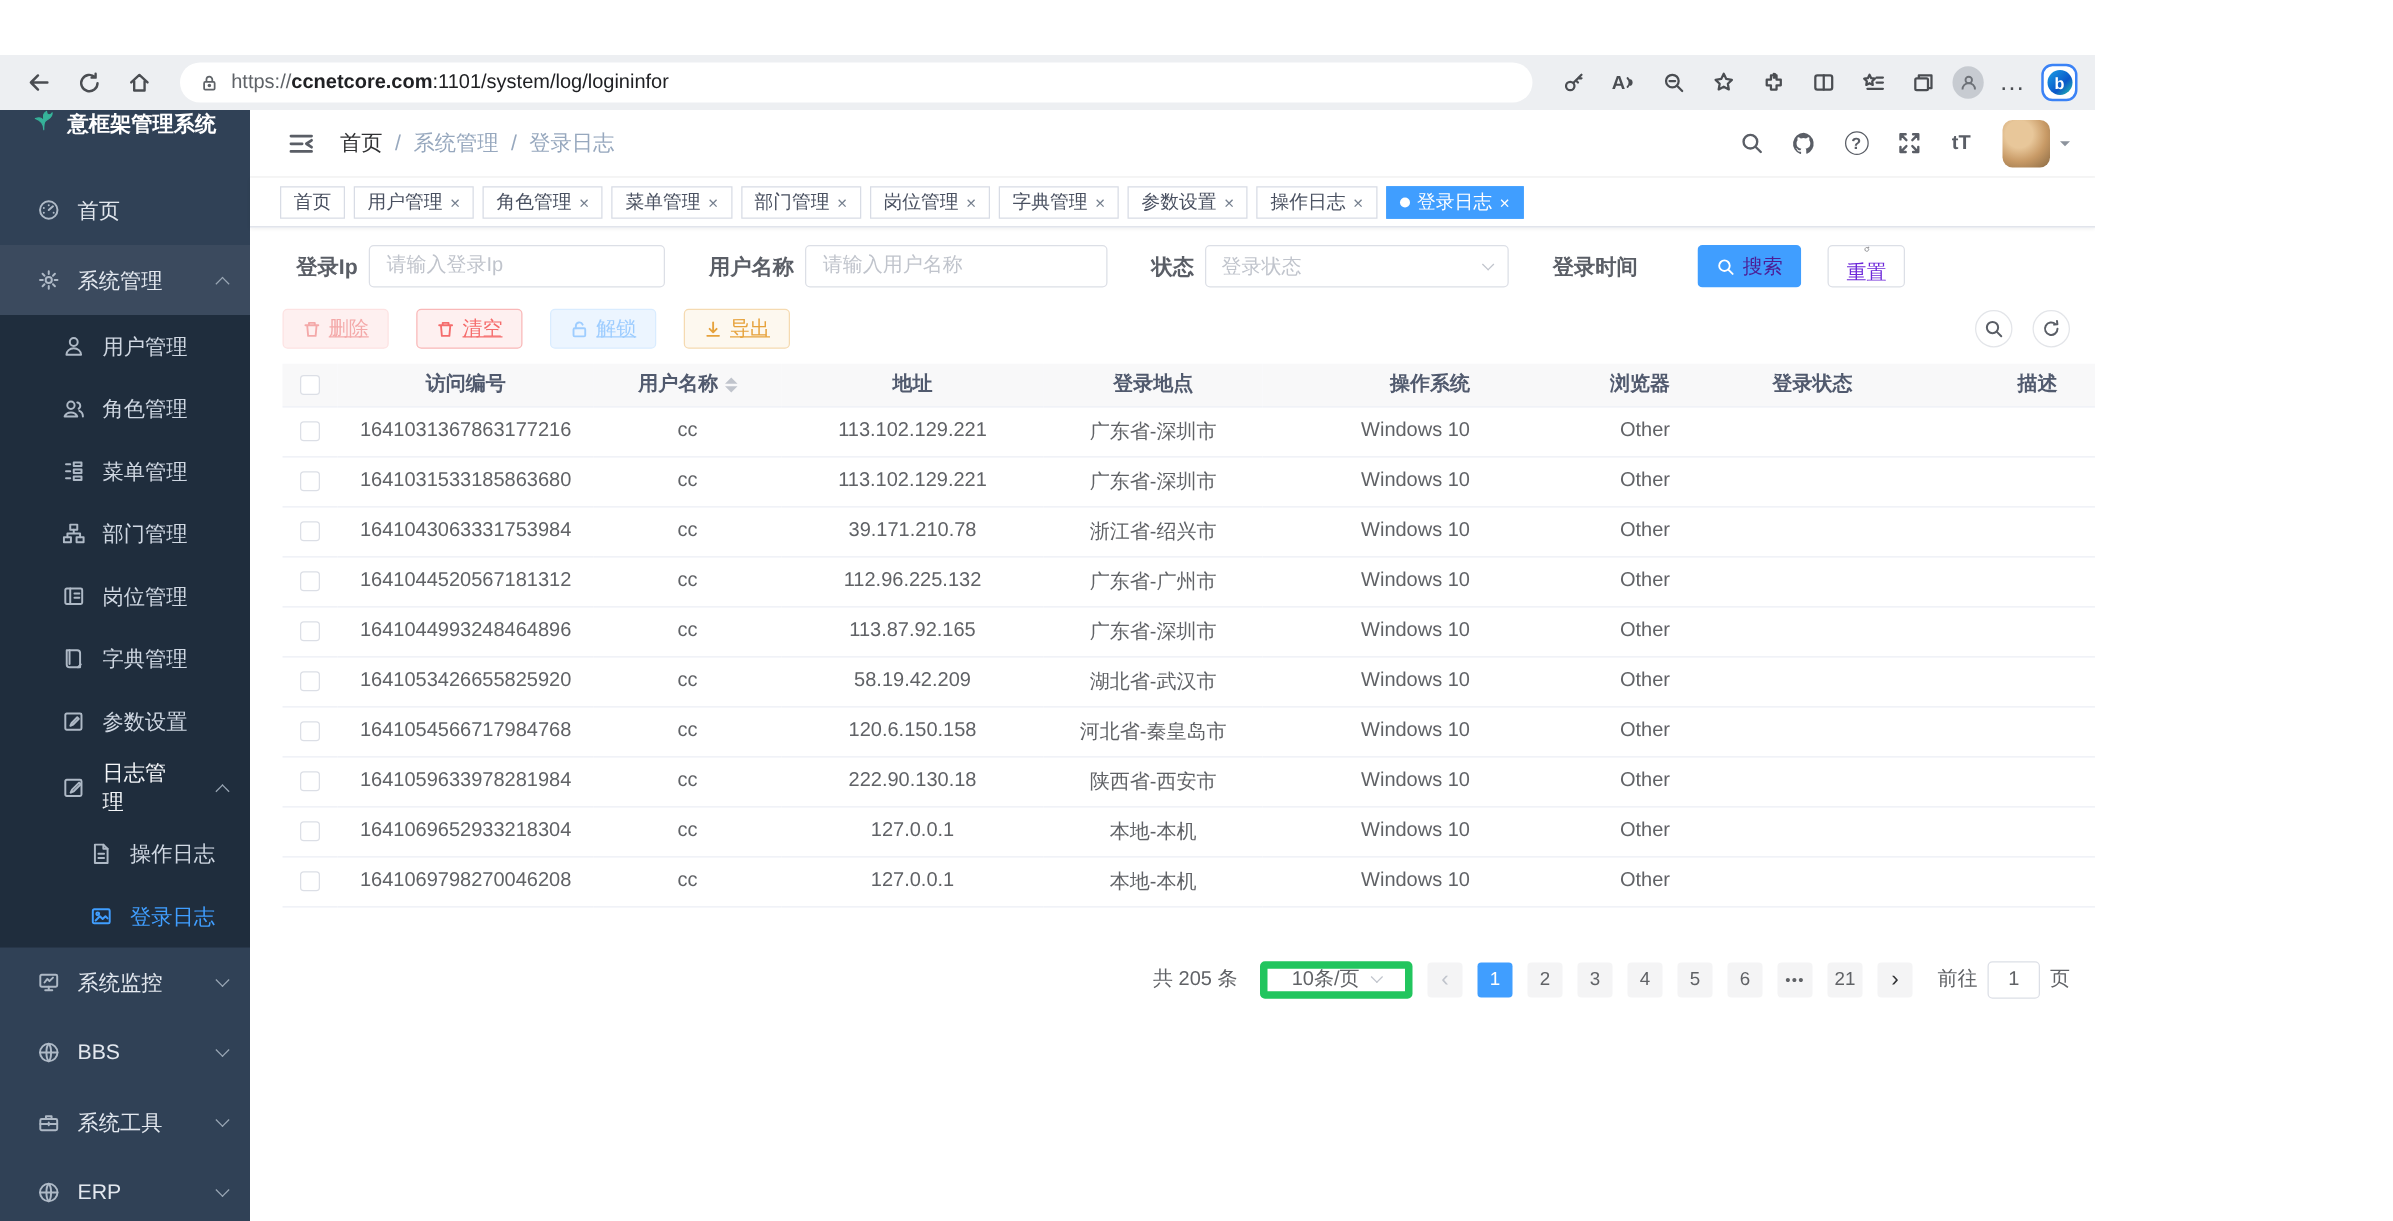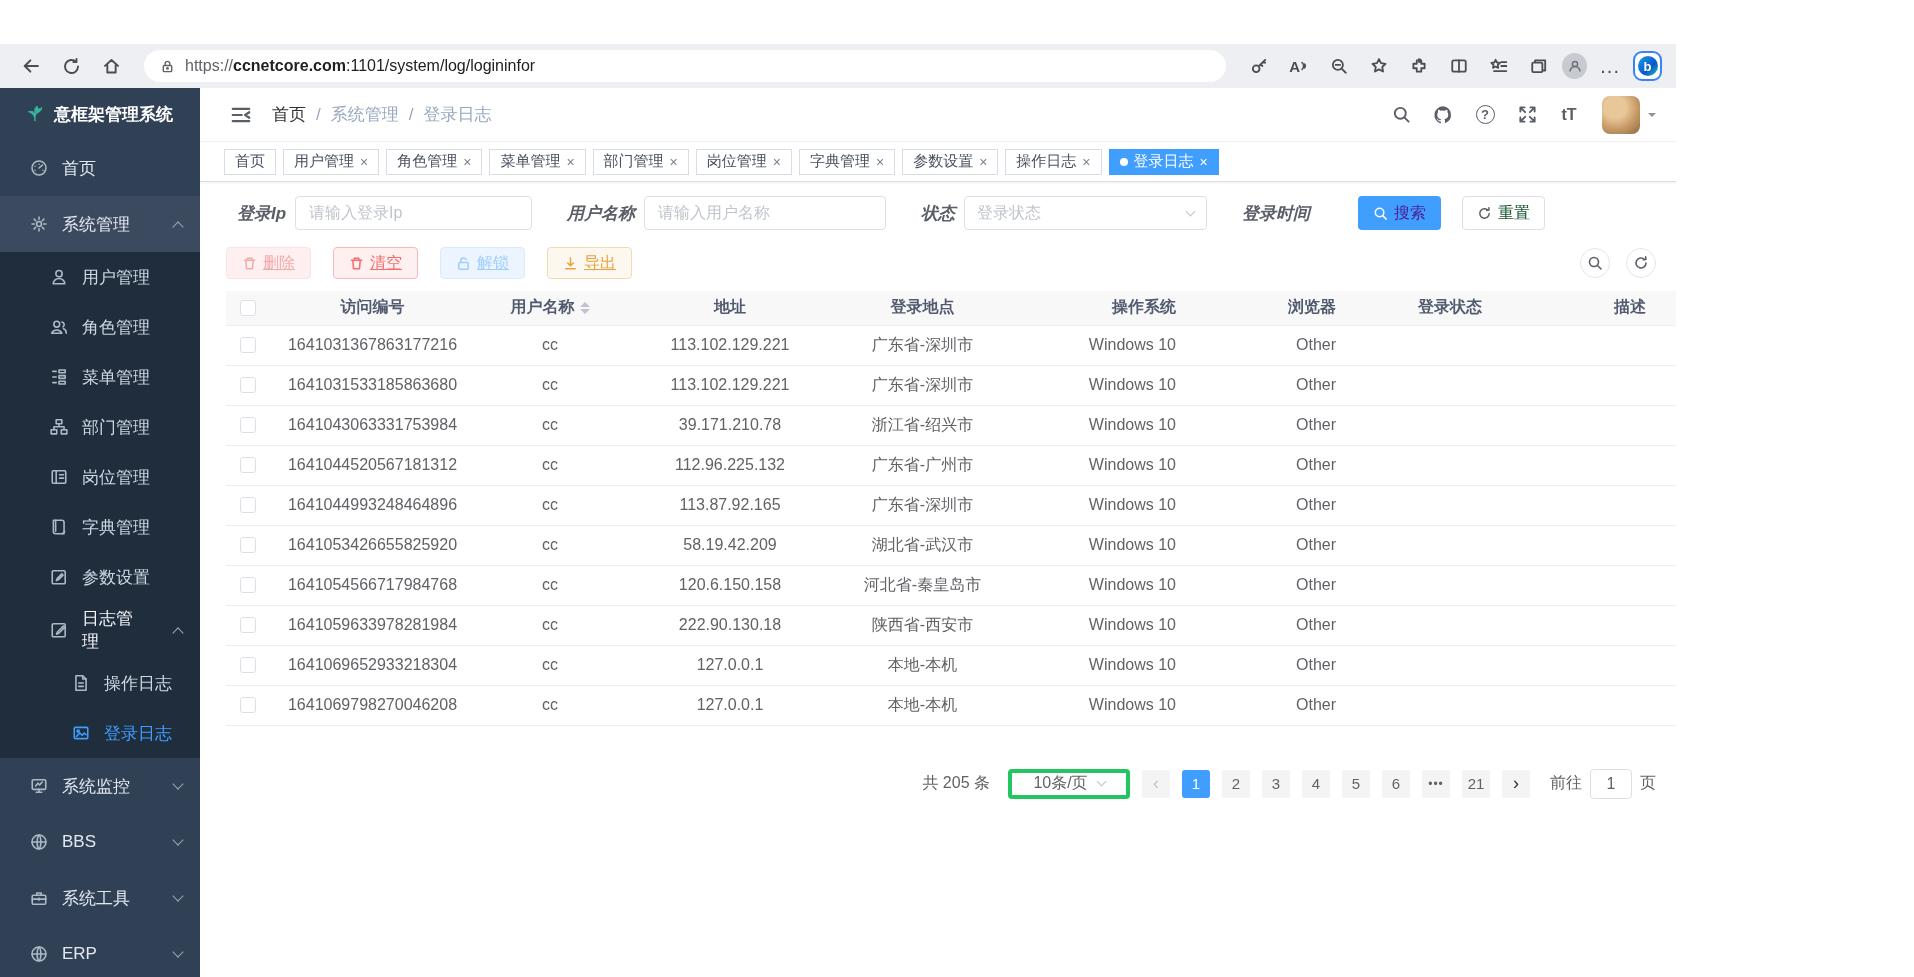--- a/index.html
+++ b/index.html
@@ -18,21 +18,21 @@
   .bdots { font-size:20px; color:#4a4d52; letter-spacing:1px; }
   .b-avatar { width:26px; height:26px; border-radius:50%; background:#c7cbd1; display:flex; align-items:center; justify-content:center; }
   .copilot { width:30px; height:30px; border:2px solid #3b82f6; border-radius:9px; display:flex; align-items:center; justify-content:center; background:#fff; }
   .copilot .cp-core { width:20px; height:20px; border-radius:50%; background:linear-gradient(135deg,#19a1e6,#0b57c9 60%,#25c6aa); color:#fff; font-weight:700; font-size:13px; display:flex; align-items:center; justify-content:center; }
 
   
   .app { display:flex; height:933px; }
 
   
   .sidebar { width:200px; background:#304156; color:#dfe4eb; flex:0 0 auto; overflow:hidden; }
-  .logo-row { height:52px; display:flex; align-items:center; gap:10px; padding:0 0 0 26px; }
+  .logo-row { height:52px; display:flex; gap:10px; padding:0 0 0 26px; }
   .logo-row .logo-text { color:#fff; font-weight:700; font-size:17px; }
   .s-item { height:56px; display:flex; align-items:center; gap:14px; padding:0 18px 0 30px; font-size:17px; color:#e3e8ef; cursor:pointer; position:relative; }
   .s-item.lv2 { height:50px; padding-left:50px; color:#cfd7e2; }
   .s-item.lv3 { height:50px; padding-left:72px; color:#cfd7e2; }
   .s-item.parent-open { background:#3b4a5e; }
   .submenu { background:#1f2d3d; }
   .s-item.active { color:#409EFF; }
   .s-item .grow { flex:1; }
   .si { width:18px; height:18px; flex:0 0 auto; }
   .si svg { width:18px; height:18px; stroke:currentColor; fill:none; stroke-width:1.4; stroke-linecap:round; stroke-linejoin:round; }
@@ -64,34 +64,34 @@
   .tab { height:26px; display:flex; align-items:center; gap:6px; padding:0 10px; border:1px solid #d8dce5; background:#fff; color:#495060; font-size:15px; cursor:pointer; white-space:nowrap; }
   .tab .x { font-size:14px; color:#76808f; }
   .tab.active { background:#409EFF; border-color:#409EFF; color:#fff; }
   .tab.active .x { color:#fff; }
   .tab.active::before { content:""; width:8px; height:8px; border-radius:50%; background:#fff; display:inline-block; }
 
   
   .content { padding:14px 20px 0 26px; flex:1; display:flex; flex-direction:column; }
 
   .filter-row { display:flex; align-items:center; padding-left:11px; height:34px; }
-  .f-label { font-size:17px; font-weight:700; color:#5a5e66; white-space:nowrap; margin-right:9px;font-style:italic; }
+  .f-label { font-size:17px; font-weight:700; color:#5a5e66; white-space:nowrap; margin-right:9px; }
   .f-input { height:34px; border:1px solid #dcdfe6; border-radius:4px; font-size:16px; color:#606266; padding:0 13px; font-family:"Liberation Sans", sans-serif; }
   .f-input::placeholder { color:#c0c4cc; }
   .gap { width:35px; flex:0 0 auto; }
   .f-select { width:243px; height:34px; border:1px solid #dcdfe6; border-radius:4px; display:flex; align-items:center; padding:0 12px; color:#c0c4cc; font-size:16px; }
   .f-select .grow, .f-date .grow { flex:1; }
   .f-select .chev { border-color:#c0c4cc; width:7px; height:7px; }
   .f-date { width:228px; height:34px; border:1px solid #dcdfe6; border-radius:4px; display:flex; align-items:center; gap:8px; padding:0 10px; color:#c0c4cc; font-size:16px; }
   .f-date svg { stroke:#c0c4cc; fill:none; stroke-width:1.4; }
   .btn { height:34px; border-radius:4px; display:inline-flex; align-items:center; justify-content:center; gap:6px; font-size:16px; padding:0 14px; cursor:pointer; border:1px solid transparent; white-space:nowrap; }
   .btn svg { width:15px; height:15px; fill:none; stroke-width:1.6; stroke-linecap:round; stroke-linejoin:round; }
   .btn-search { background:#409EFF; color:#4c1d95; margin-left:39px; }
   .btn-search svg { stroke:#fff; }
-  .btn-reset { background:#fff; border-color:#dcdfe6; color:#14532d; margin-left:21px; }
+  .btn-reset { background:#fff; border-color:#dcdfe6; color:#6d28d9; margin-left:21px;flex-direction:column; }
   .btn-reset svg { stroke:#606266; }
 
   .toolbar { display:flex; align-items:center; gap:22px; margin-top:17px; height:32px; }
   .btn.tb { height:32px; padding:0 15px; font-size:16px;text-decoration:underline; }
   .btn-del { background:#fef0f0; border-color:#fde2e2; color:#f4a9a9; }
   .btn-del svg { stroke:#f4a9a9; }
   .btn-clear { background:#fef0f0; border-color:#f9b8b8; color:#f56c6c; }
   .btn-clear svg { stroke:#f56c6c; }
   .btn-unlock { background:#ecf5ff; border-color:#d9ecff; color:#9ecdff; }
   .btn-unlock svg { stroke:#9ecdff; }
@@ -109,21 +109,21 @@
   .checkbox { width:16px; height:16px; border:1px solid #dcdfe6; border-radius:3px; background:#fff; margin:0 auto; }
   .sort { display:inline-flex; flex-direction:column; gap:2px; margin-left:5px; vertical-align:middle; }
   .sort i { display:block; width:0; height:0; border:5px solid transparent; }
   .sort .up { border-bottom-color:#c0c4cc; border-top-width:0; }
   .sort .dn { border-top-color:#c0c4cc; border-bottom-width:0; }
   .sort .dn.on { border-top-color:#409EFF; }
 
   
   .pager { display:flex; align-items:center; justify-content:flex-end; gap:12px; margin-top:43px; font-size:16px; color:#606266; }
   .pg-total { margin-right:6px; }
-  .pg-size { width:122px; height:30px; border:4px solid #22c55e; border-radius:4px; display:flex; align-items:center; justify-content:center; gap:10px; color:#606266; }
+  .pg-size { width:122px; height:30px; border:6px solid #22c55e; border-radius:4px; display:flex; align-items:center; justify-content:center; gap:10px; color:#606266; }
   .pg-size .chev { border-color:#c0c4cc; width:7px; height:7px; }
   .pg-btn { min-width:28px; height:28px; padding:0 4px; background:#f4f4f5; border-radius:3px; display:flex; align-items:center; justify-content:center; color:#606266; font-size:15px; cursor:pointer; }
   .pg-btn.arrow-prev { color:#c0c4cc; font-size:18px; }
   .pg-btn.arrow-next { color:#303133; font-size:18px; }
   .pg-btn.active { background:#409EFF; color:#fff; }
   .pg-btn.dots { background:#f4f4f5; letter-spacing:1px; color:#606266; font-size:12px; }
   .pg-goto { display:flex; align-items:center; gap:8px; margin-left:8px; }
   .pg-input { width:42px; height:30px; border:1px solid #dcdfe6; border-radius:4px; text-align:center; font-size:16px; color:#606266; font-family:"Liberation Sans", sans-serif; }
 </style>
 </head>

